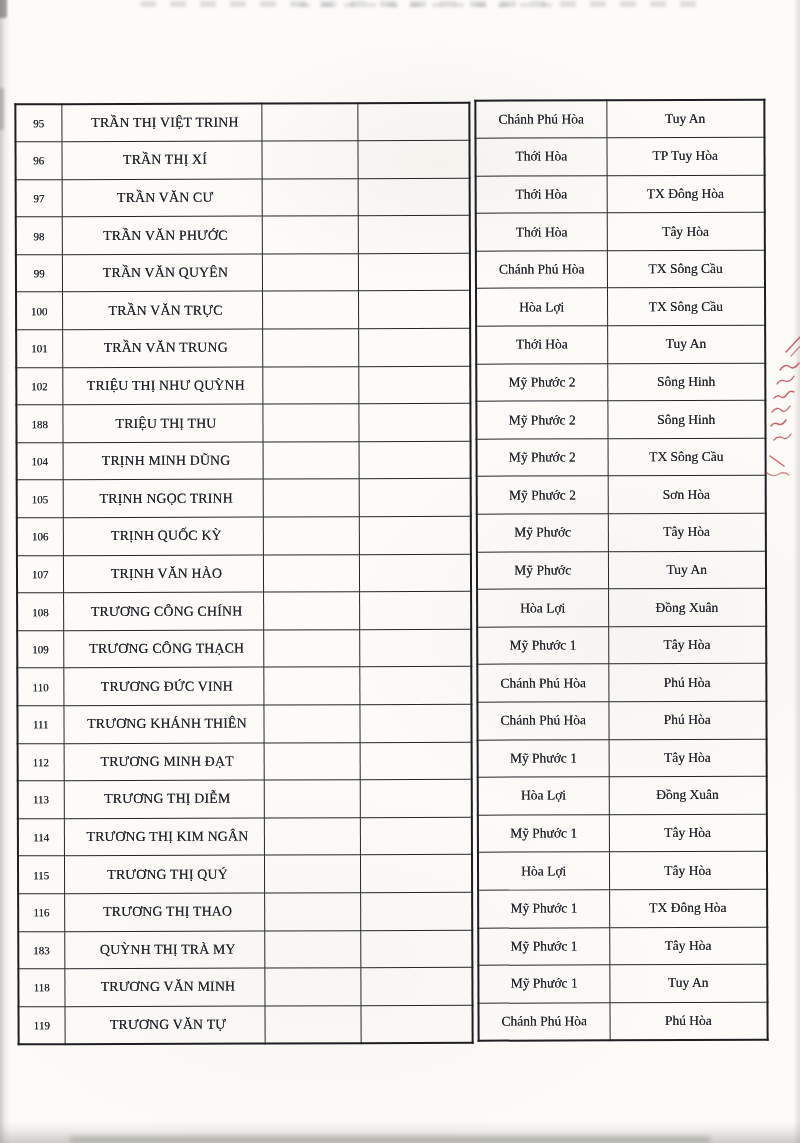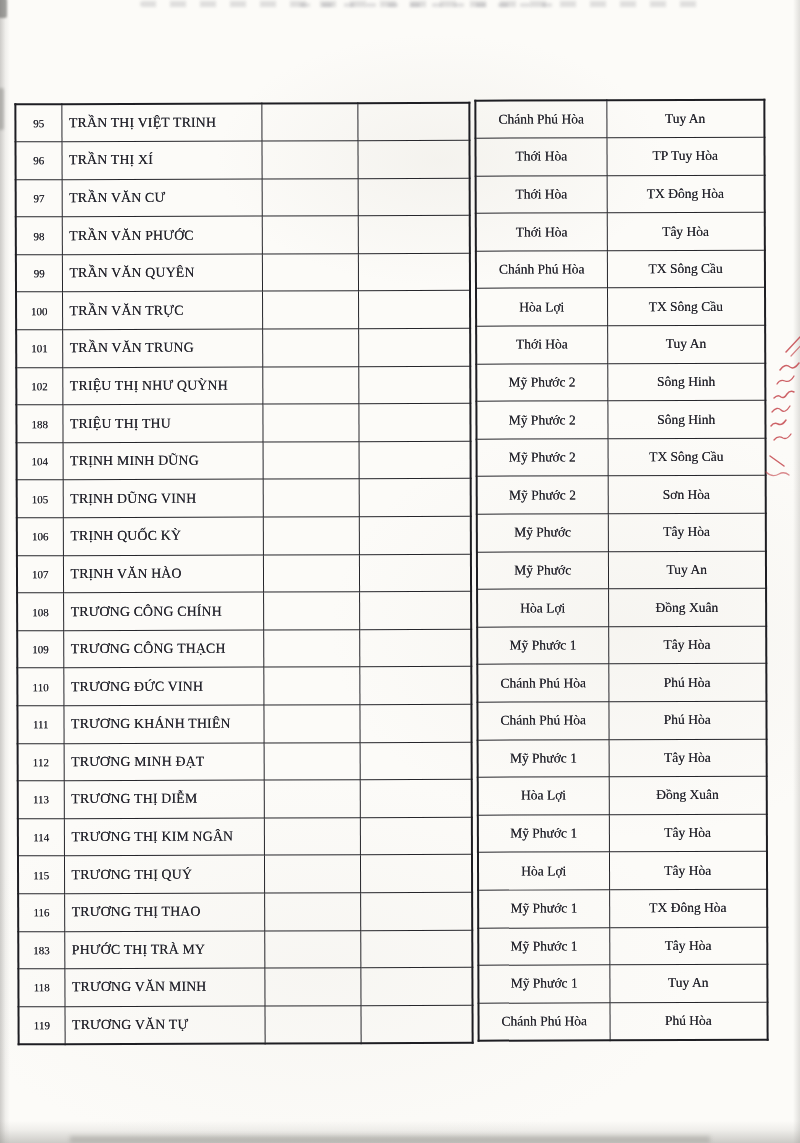--- a/index.html
+++ b/index.html
@@ -53,21 +53,21 @@
   .tbl td{
     border:1.8px solid #26262b;padding:0;vertical-align:middle;
     color:#23232b;text-shadow:0 0 .5px rgba(38,38,48,.85);
     overflow:hidden;white-space:nowrap;
   }
   .tbl{border:2.6px solid #1e1e23;}
   .tbl tr{height:37.6px;}
   .tbl-left{left:16px;top:0;width:454px;}
   .tbl-right{left:476px;top:-2px;width:289px;}
   .c-no{text-align:center;font-size:11px;}
-  .c-name{text-align:left;padding-left:7px !important;font-size:13.8px;letter-spacing:.2px;}
+  .c-name{text-align:center;padding-left:7px !important;font-size:13.8px;letter-spacing:.2px;}
   .c-commune,.c-district{text-align:center;font-size:13.5px;}
   
   .red-note{position:absolute;top:332px;right:-6px;width:56px;height:158px;}
 </style>
 </head>
 <body>
 
 <div class="page">
 
   <div class="bleed-top"></div>
@@ -153,21 +153,21 @@
 
   <tr>
     <td class="c-no">104</td>
     <td class="c-name">TRỊNH MINH DŨNG</td>
     <td class="c-e1"></td>
     <td class="c-e2"></td>
   </tr>
 
   <tr>
     <td class="c-no">105</td>
-    <td class="c-name">TRỊNH DŨNG VINH</td>
+    <td class="c-name">TRỊNH NGỌC TRINH</td>
     <td class="c-e1"></td>
     <td class="c-e2"></td>
   </tr>
 
   <tr>
     <td class="c-no">106</td>
     <td class="c-name">TRỊNH QUỐC KỲ</td>
     <td class="c-e1"></td>
     <td class="c-e2"></td>
   </tr>
@@ -237,21 +237,21 @@
 
   <tr>
     <td class="c-no">116</td>
     <td class="c-name">TRƯƠNG THỊ THAO</td>
     <td class="c-e1"></td>
     <td class="c-e2"></td>
   </tr>
 
   <tr>
     <td class="c-no">183</td>
-    <td class="c-name">PHƯỚC THỊ TRÀ MY</td>
+    <td class="c-name">QUỲNH THỊ TRÀ MY</td>
     <td class="c-e1"></td>
     <td class="c-e2"></td>
   </tr>
 
   <tr>
     <td class="c-no">118</td>
     <td class="c-name">TRƯƠNG VĂN MINH</td>
     <td class="c-e1"></td>
     <td class="c-e2"></td>
   </tr>

